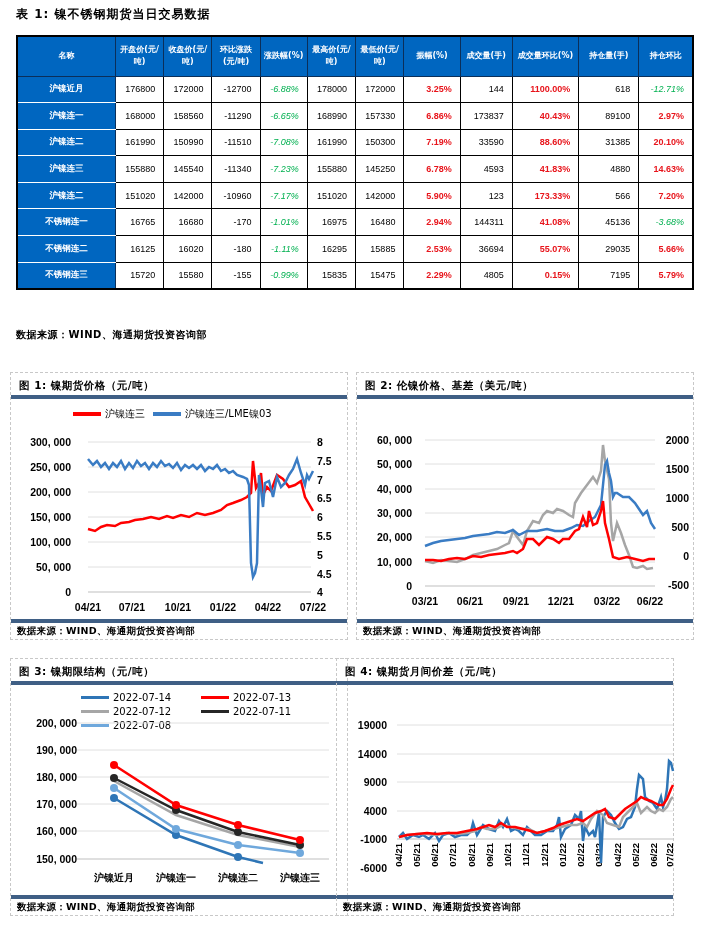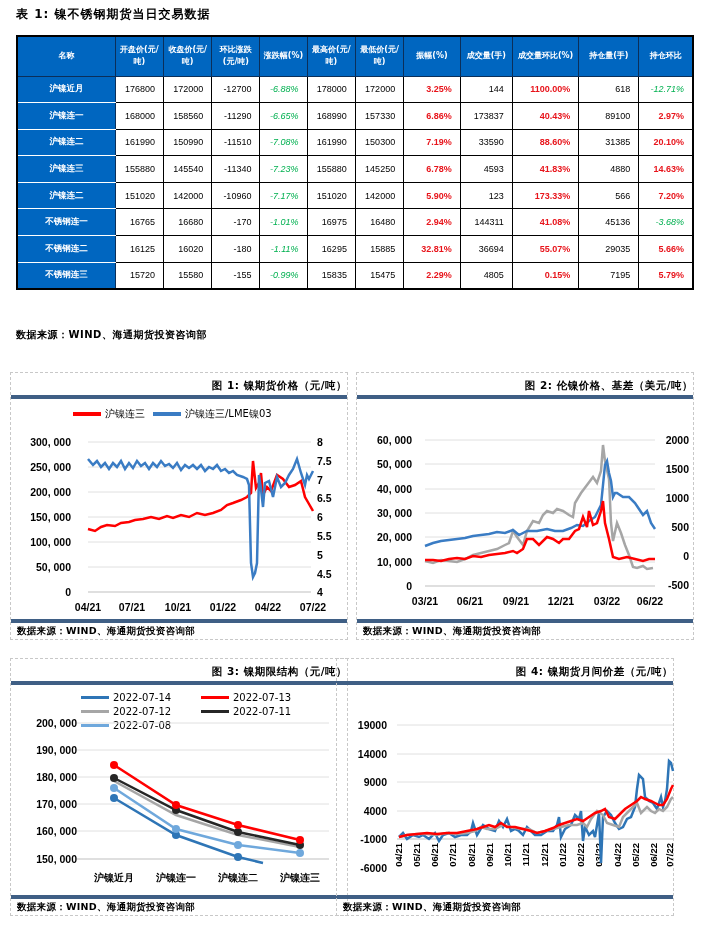--- a/index.html
+++ b/index.html
@@ -6,21 +6,21 @@
   body { width: 706px; height: 928px; background: #ffffff; font-family: "DejaVu Sans", sans-serif; color: #000; position: relative; overflow: hidden; }
   .table-title { position: absolute; left: 16px; top: 6px; font-size: 12px; font-weight: bold; letter-spacing: 1px; }
   table.data { position: absolute; left: 16px; top: 35px; width: 678px; border-collapse: collapse; border: 2px solid #000; }
   table.data th { background: #0066c0; color: #fff; font-size: 8px; font-weight: bold; height: 40px; border: 1px solid #0b2f5a; text-align: center; line-height: 12px; padding: 0 2px; }
   table.data td { height: 26.6px; font-size: 9px; border: 1px solid #000; text-align: right; padding-right: 8px; font-family: "Liberation Sans", sans-serif; }
   table.data td.name { background: #0066c0; color: #fff; text-align: center; font-weight: bold; padding: 0; font-size: 8.5px; font-family: "DejaVu Sans", sans-serif; border: 1px solid #0b2f5a; border-bottom: 1px solid #fff; }
   td.red { color: #e8141b; font-weight: bold; }
   td.green { color: #00b050; font-style: italic; }
   .source { position: absolute; font-size: 10px; font-weight: bold; letter-spacing: 0.5px; }
   .panel { position: absolute; width: 338px; border: 1px dashed #c8c8c8; }
-  .panel-title { height: 26px; line-height: 24px; font-size: 10.5px; font-weight: bold; padding-left: 8px; border-bottom: 4px solid #3f5f85; letter-spacing: 0.5px; text-align: right; }
+  .panel-title { height: 26px; line-height: 24px; font-size: 10.5px; font-weight: bold; padding-left: 8px; border-bottom: 4px solid #3f5f85; letter-spacing: 0.5px; }
   .panel-foot { position: absolute; left: 0; right: 0; bottom: 0; height: 20px; border-top: 4px solid #3f5f85; font-size: 9.5px; font-weight: bold; padding-left: 6px; line-height: 16px; letter-spacing: 0.3px; }
   svg text { font-family: "Liberation Sans", sans-serif; font-weight: bold; }
   .legend { position: absolute; font-size: 10px; display: flex; align-items: center; gap: 4px; white-space: nowrap; }
   .lg-line { display: inline-block; width: 28px; height: 4px; }
 </style>
 </head>
 <body>
 
 <div class="table-title">表 1: 镍不锈钢期货当日交易数据</div>
 
@@ -127,21 +127,21 @@
         <td class="green">-3.68%</td>
       </tr>
       <tr>
         <td class="name">不锈钢连二</td>
         <td>16125</td>
         <td>16020</td>
         <td>-180</td>
         <td class="green">-1.11%</td>
         <td>16295</td>
         <td>15885</td>
-        <td class="red">32.81%</td>
+        <td class="red">2.53%</td>
         <td>36694</td>
         <td class="red">55.07%</td>
         <td>29035</td>
         <td class="red">5.66%</td>
       </tr>
       <tr>
         <td class="name">不锈钢连三</td>
         <td>15720</td>
         <td>15580</td>
         <td>-155</td>

